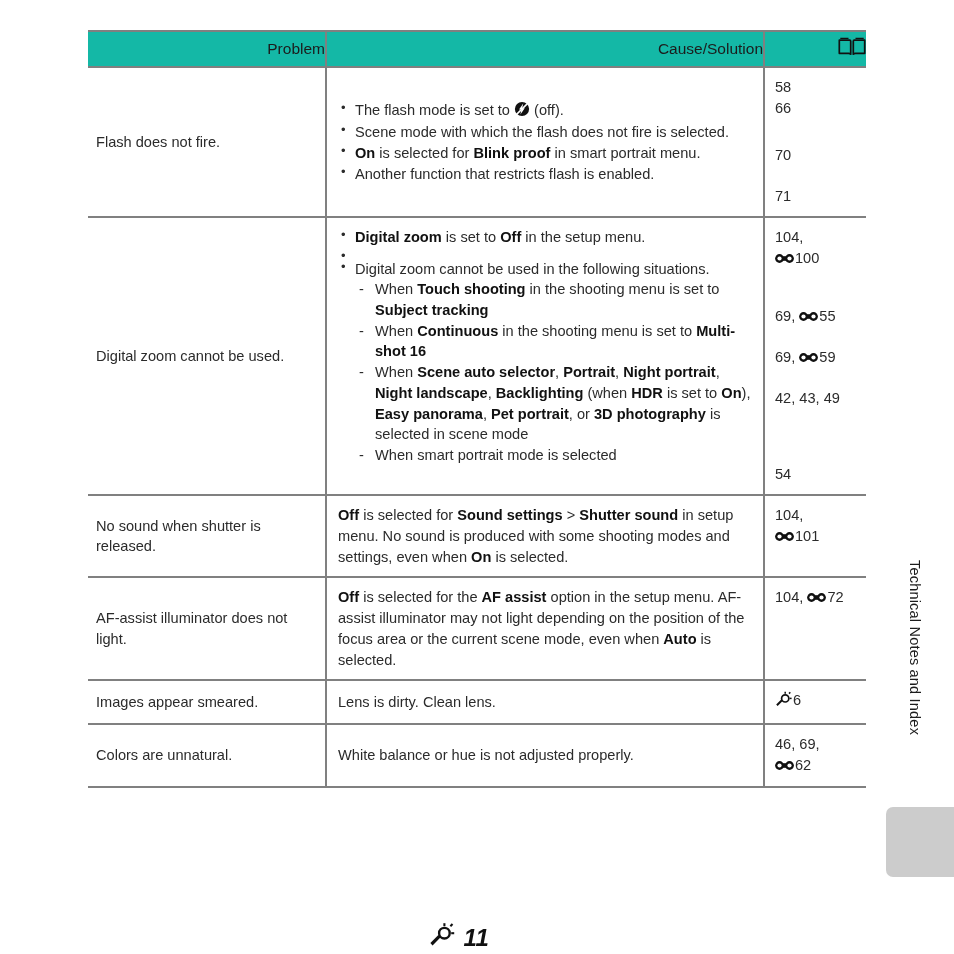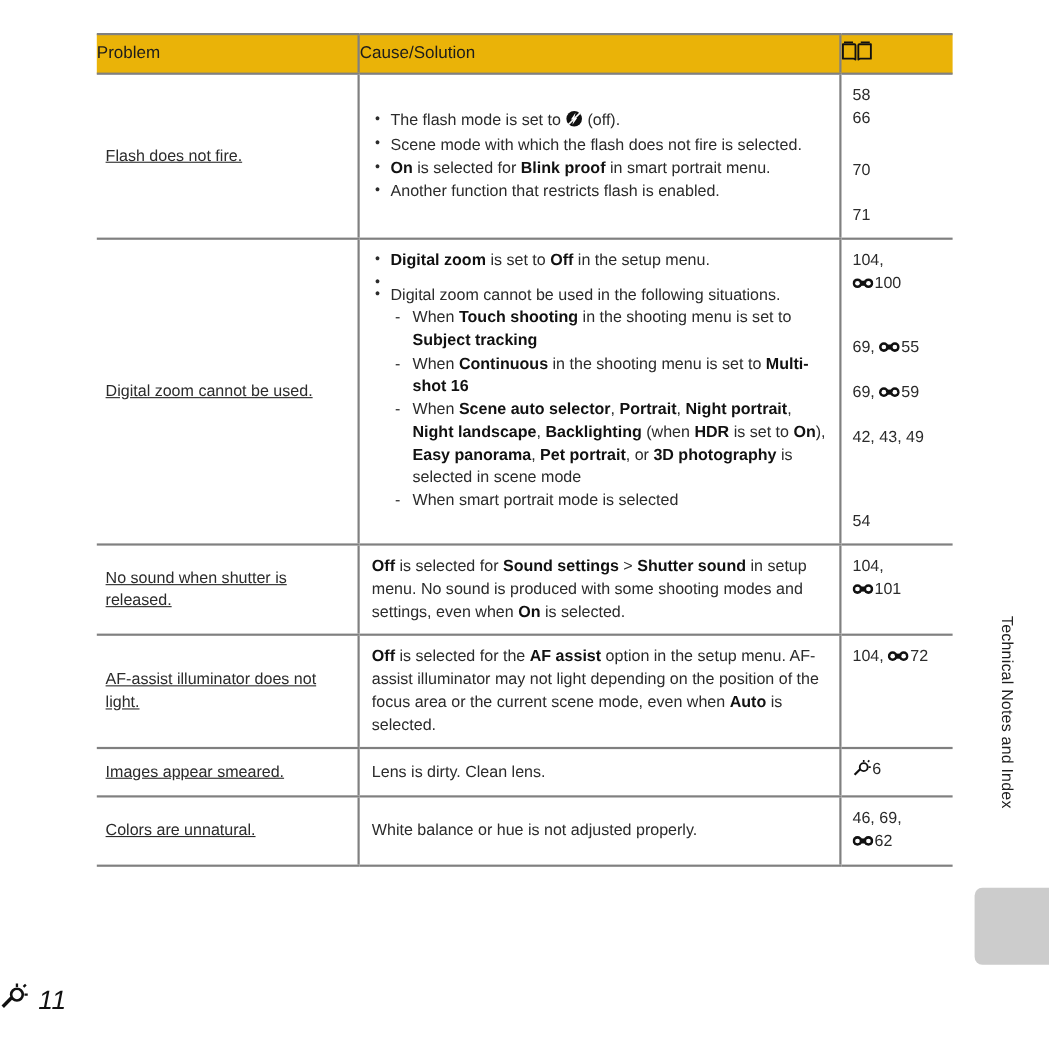--- a/index.html
+++ b/index.html
@@ -37,42 +37,41 @@
   .tbl col.c3 { width: 102px; }
 
   .tbl th, .tbl td {
     vertical-align: middle;
     padding: 0;
     border: 0;
   }
 
   
   .hdr-row th {
-    background: #eab308;
+    background: #14b8a6;
     border-top: 2.5px solid #808080;
     border-bottom: 2.5px solid #808080;
     height: 34px;
     font-weight: normal;
     font-size: 15.5px;
-    text-align: left;
+    text-align: right;
     color: #1c1c1c;
   }
   .hdr-row th.sep { border-left: 2.5px solid #808080; }
 
   
   .tbl tbody tr > td {
     border-bottom: 2.5px solid #808080;
     margin-left: 13px;
   }
   .tbl tbody td.col-prob {
     padding: 10px 8px 10px 8px;
     font-size: 14.6px;
     line-height: 1.42;
     color: #2b2b2b;
-    text-decoration: underline;
   }
   .tbl tbody td.col-cause {
     border-left: 2.5px solid #808080;
     padding: 9px 10px 9px 11px;
     font-size: 14.6px;
     line-height: 1.42;
     color: #2b2b2b;
   }
   .tbl tbody td.col-ref {
     border-left: 2.5px solid #808080;
@@ -169,26 +168,26 @@
     width: 68px;
     height: 70px;
     background: #cccccc;
     border-radius: 7px 0 0 7px;
   }
 
   
   .footer {
     position: absolute;
     left: 0;
-    top: 893px;
+    top: 922px;
     width: 918px;
-    text-align: left;
+    text-align: center;
     font-size: 24px;
     font-style: italic;
-    font-weight: normal;
+    font-weight: bold;
     color: #111;
   }
   .footer .fnum { letter-spacing: 0.5px; }
   .footer .ico-wrench-lg { vertical-align: -2px; margin-right: 2px; }
 </style>
 </head>
 <body>
 
 <div class="page">
 

